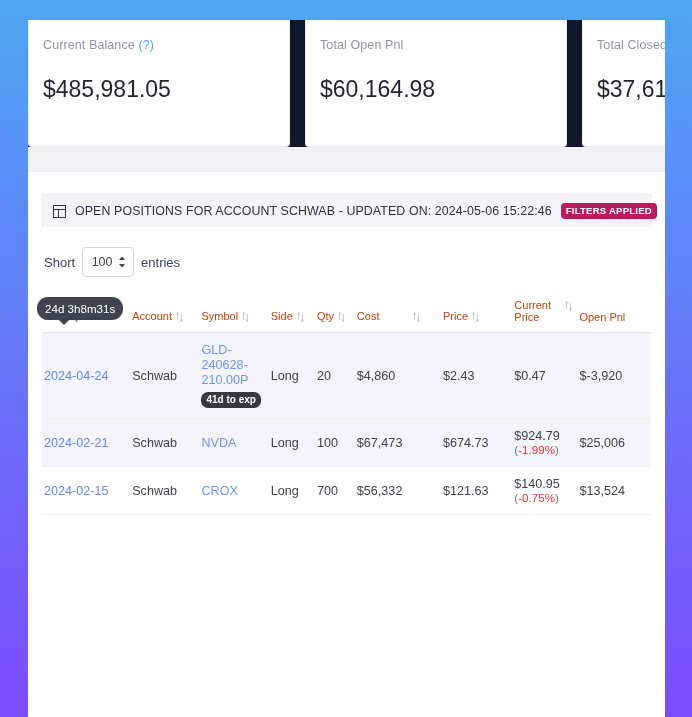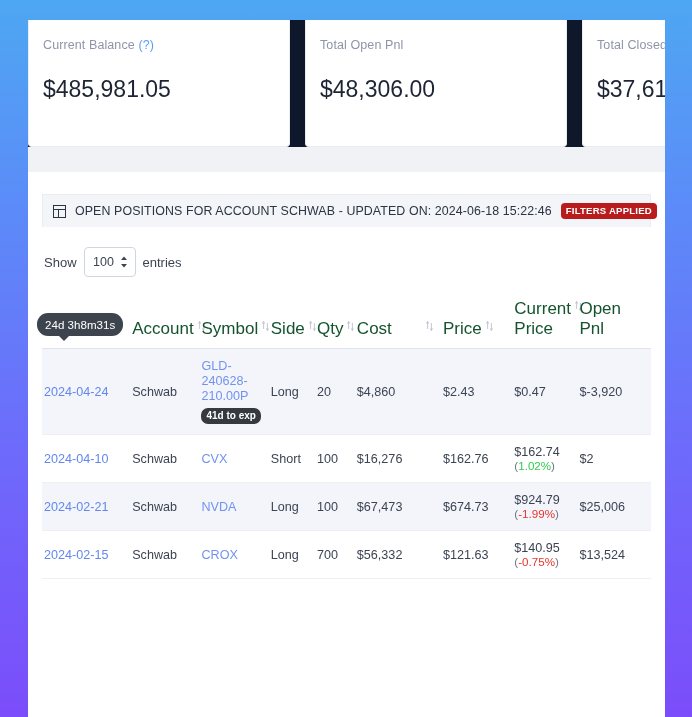--- a/index.html
+++ b/index.html
@@ -116,21 +116,21 @@
     border-left: 1.3px solid #2b3443;
   }
   .panel-title {
     font-size: 12.4px;
     color: #2b3443;
     letter-spacing: .1px;
     white-space: nowrap;
   }
   .filters-badge {
     display: inline-block;
-    background: #b91c1c;
+    background: #be185d;
     color: #ffffff;
     font-size: 9.6px;
     font-weight: bold;
     letter-spacing: .2px;
     padding: 3px 5px 3px 5px;
     border-radius: 4px;
     white-space: nowrap;
     line-height: 1;
   }
 
@@ -170,23 +170,23 @@
   
   table.dt {
     border-collapse: collapse;
     width: 100%;
     margin-top: 16px;
     table-layout: fixed;
   }
   table.dt th {
     text-align: left;
     vertical-align: bottom;
-    font-size: 17px;
+    font-size: 11px;
     font-weight: normal;
-    color: #14532d;
+    color: #c2410c;
     padding: 6px 4px 9px 2px;
     border-bottom: 1.5px solid #dfe3ea;
     position: relative;
     margin-top: 20px;
   }
   .th-inner { display: inline-flex; align-items: flex-start; gap: 3px; }
   .sort-ico { display: inline-block; width: 9px; height: 12px; flex: none; margin-top: 1px; }
 
   table.dt td {
     font-size: 12.6px;
@@ -260,40 +260,40 @@
 <div id="viewport">
   <div id="page">
 
     <div class="stats-strip">
       <div class="stat-card c0">
         <div class="stat-label"><span>Current Balance</span> <span class="qmark">(?)</span></div>
         <div class="stat-value">$485,981.05</div>
       </div>
       <div class="stat-card c1">
         <div class="stat-label">Total Open Pnl</div>
-        <div class="stat-value">$48,306.00</div>
+        <div class="stat-value">$60,164.98</div>
       </div>
       <div class="stat-card c2">
         <div class="stat-label">Total Closed Pnl</div>
         <div class="stat-value">$37,612.50</div>
       </div>
     </div>
     <div class="strip-divider"></div>
     <div class="panel-gap"></div>
 
     <div class="panel">
 
       <div class="panel-head">
         <span class="grid-icon"></span>
-        <span class="panel-title">OPEN POSITIONS FOR ACCOUNT SCHWAB - UPDATED ON: 2024-06-18 15:22:46</span>
+        <span class="panel-title">OPEN POSITIONS FOR ACCOUNT SCHWAB - UPDATED ON: 2024-05-06 15:22:46</span>
         <span class="filters-badge">FILTERS APPLIED</span>
       </div>
 
       <div class="show-entries">
-        <span>Show</span>
+        <span>Short</span>
         <span class="entries-select">
           <span>100</span>
           <svg class="caret" viewBox="0 0 8 14">
             <path d="M4 1.5 L7 5 L1 5 Z" fill="#3c4453"></path>
             <path d="M4 12.5 L7 9 L1 9 Z" fill="#3c4453"></path>
           </svg>
         </span>
         <span>entries</span>
       </div>
 
@@ -403,38 +403,20 @@
             <td>Long</td>
             <td>20</td>
             <td>$4,860</td>
             <td>$2.43</td>
             <td>
               <span class="cp-main">$0.47</span>
             </td>
             <td class="neg">$-3,920</td>
           </tr>
 
-          <tr>
-            <td class="date-cell">
-              <span class="link">2024-04-10</span>
-            </td>
-            <td>Schwab</td>
-            <td>
-              <span class="sym-link">CVX</span>
-            </td>
-            <td>Short</td>
-            <td>100</td>
-            <td>$16,276</td>
-            <td>$162.76</td>
-            <td>
-              <span class="cp-main">$162.74</span>
-              <span class="cp-sub"><span class="paren">(</span><span class="pct-pos">1.02%</span><span class="paren">)</span></span>
-            </td>
-            <td class="pos">$2</td>
-          </tr>
 
           <tr class="alt">
             <td class="date-cell">
               <span class="link">2024-02-21</span>
             </td>
             <td>Schwab</td>
             <td>
               <span class="sym-link">NVDA</span>
             </td>
             <td>Long</td>

